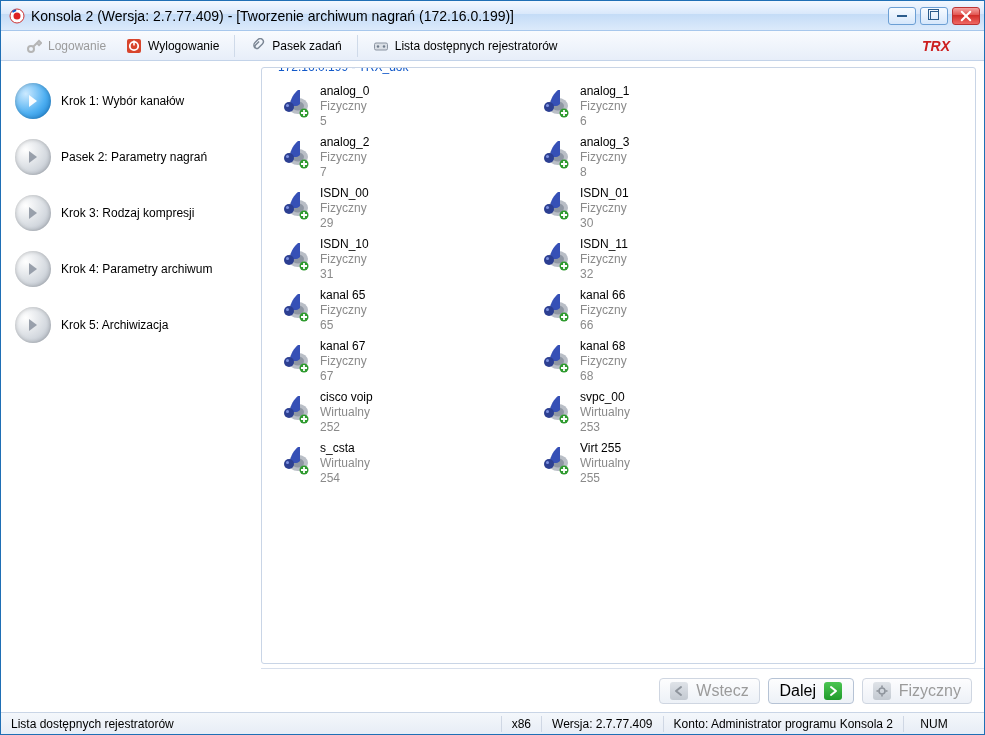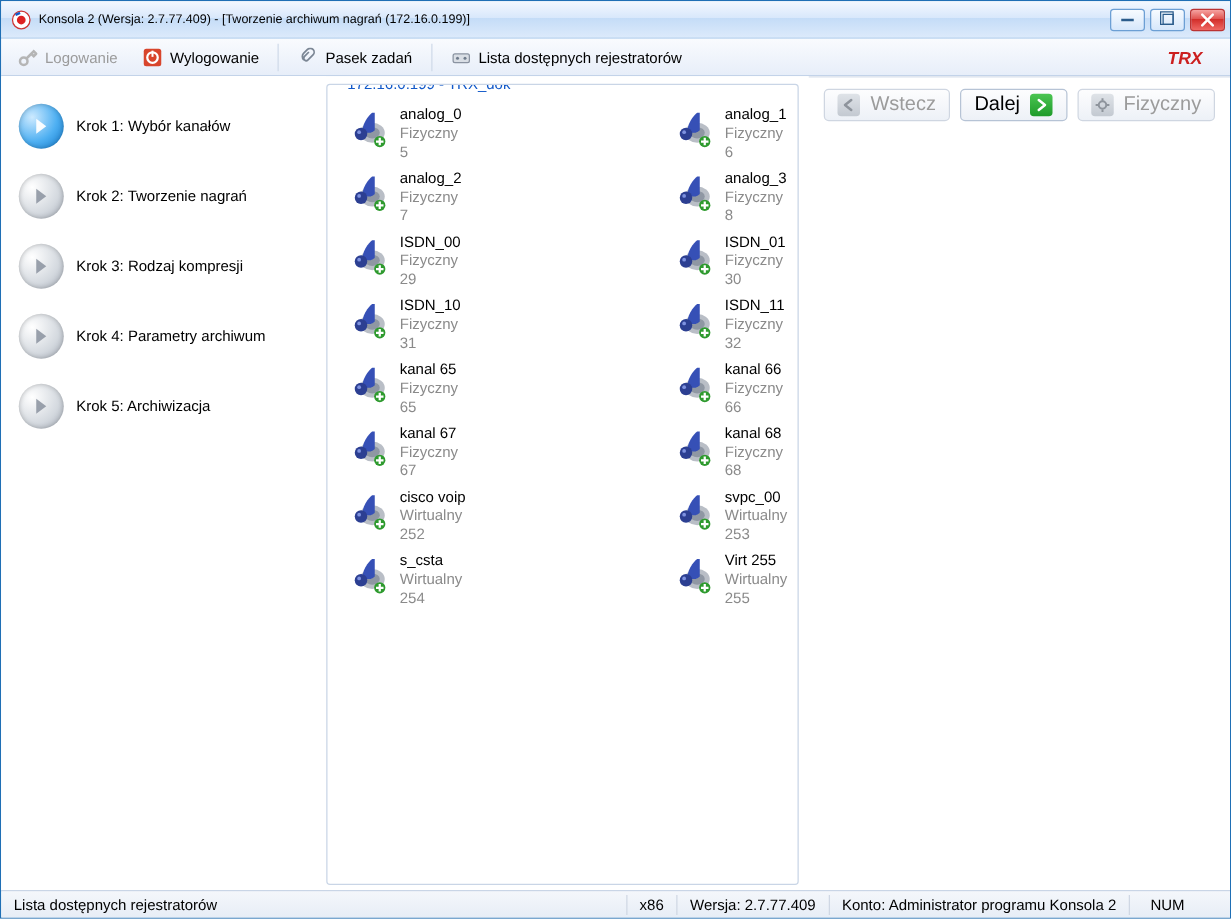--- a/index.html
+++ b/index.html
@@ -2,59 +2,59 @@
 <html><head>
 <meta charset="utf-8">
 <style>
   * { box-sizing: border-box; margin: 0; padding: 0; font-family: "Segoe UI", Tahoma, sans-serif; }
   html, body { width: 985px; height: 735px; overflow: hidden; background: #d7d7d7; }
   .window { width: 985px; height: 735px; border: 1px solid #1f6fb5; background: #fff; display: flex; flex-direction: column; }
 
   
   .titlebar { height: 30px; background: linear-gradient(#f3f8ff, #d9e8fb 45%, #c4dcf7 46%, #dceafb); display: flex; align-items: center; padding: 0 4px; border-bottom: 1px solid #a7c7ec; }
   .titlebar .app-icon { width: 16px; height: 16px; margin: 0 6px 0 4px; display:flex; align-items:center; justify-content:center; }
-  .titlebar .title { font-size: 10px; color: #000; flex: 1; white-space: nowrap; overflow: hidden; }
+  .titlebar .title { font-size: 14px; color: #000; flex: 1; white-space: nowrap; overflow: hidden; }
   .winbtns { display: flex; gap: 4px; }
   .winbtn { width: 28px; height: 18px; border: 1px solid #6c9fd4; border-radius: 3px; background: linear-gradient(#f7fbff,#d6e7fb); display:flex; align-items:center; justify-content:center; font-size:10px; color:#2b5c8c;}
   .winbtn.close { background: linear-gradient(#f5a3a1,#e1524e 45%,#d22d29 46%,#ef6864); border-color:#b33; color:#fff; }
   .winbtn.close .x-shape { position:relative; width:12px; height:12px; }
   .winbtn.close .x-shape::before, .winbtn.close .x-shape::after {
     content:""; position:absolute; left:5px; top:-1px; width:2px; height:14px; background:#fff; border-radius:1px;
   }
   .winbtn.close .x-shape::before { transform:rotate(45deg); }
   .winbtn.close .x-shape::after  { transform:rotate(-45deg); }
 
   
   .menubar { height: 22px; background: linear-gradient(#f6fafe,#e6effb); border-bottom:1px solid #c9d9ef; display:flex; align-items:center; padding-left:2px; font-size:12px; }
   .menubar .icon { width:16px; height:16px; margin:0 4px; display:flex; align-items:center; justify-content:center;}
   .menubar .mitem { padding: 2px 8px; color:#000; }
   .menubar .spacer { flex:1; }
   .menubar .mdi { display:flex; gap:2px; margin-right:4px;}
   .menubar .mdi .mb { width:18px; height:14px; border:1px solid #9cb9dc; background:linear-gradient(#f6faff,#dde9f9); display:flex; align-items:center; justify-content:center; font-size:9px; color:#2b5c8c;}
   .menubar .mdi .mb.close { color:#c33; }
 
   
-  .toolbar { height: 30px; background: linear-gradient(#f9fbfe,#e7eef9); border-bottom:1px solid #c3d3e9; display:flex; align-items:center; padding:0 4px; gap:2px; font-size:12px; }
+  .toolbar { height: 30px; background: linear-gradient(#f9fbfe,#e7eef9); border-bottom:1px solid #c3d3e9; display:flex; align-items:center; padding:0 16px; gap:2px; font-size:12px; }
   .tbtn { height:24px; padding:0 8px; border:1px solid transparent; border-radius:3px; display:flex; align-items:center; gap:6px; color:#000;}
   .tbtn.disabled { color:#9b9b9b; }
   .tbtn .ticon { width:16px; height:16px; display:flex; align-items:center; justify-content:center;}
   .tsep { width:1px; height:22px; background:#cfdae9; margin:0 4px; }
   .toolbar .grow { flex:1; }
   .trx-logo { margin-right:6px; display:flex; align-items:center; }
 
   
   .body { flex:1; display:flex; background:#fff; min-height:0; }
   .sidebar { width:260px; background:#fff; padding:12px 6px 12px 14px; }
   .step { display:flex; align-items:center; gap:10px; padding:10px 4px 10px 0; font-size:12px; color:#000;}
   .step.active .step-label { font-weight:normal; }
   .step-icon { width:36px; height:36px; border-radius:50%; background:radial-gradient(circle at 30% 30%, #fff, #d4d9df 60%, #a9b0bb); box-shadow: inset 0 0 4px rgba(0,0,0,.25); display:flex; align-items:center; justify-content:center;}
   .step-icon svg { display:block; }
   .step.active .step-icon { background:radial-gradient(circle at 30% 30%, #cdeaff, #4fb0f2 55%, #0f76c9); }
 
-  .content { flex:1; display:flex; flex-direction:row; min-width:0; }
+  .content { flex:1; display:flex; flex-direction:column; min-width:0; }
   .group { flex:1; margin:6px 8px 4px 0; border:1px solid #c9d5e6; border-radius:3px; position:relative; padding:14px 10px 8px 12px; overflow:auto;}
   .group-header { position:absolute; top:-8px; left:10px; background:#fff; padding:0 6px; font-size:12px; color:#1259c9; }
   .channels { display:grid; grid-template-columns: 240px 240px; column-gap:20px; row-gap:2px; align-content:start; }
   .ch { display:flex; align-items:flex-start; gap:8px; padding:2px 2px; font-size:12px; line-height:15px; }
   .ch .ch-icon { width:36px; height:36px; flex-shrink:0; }
   .ch .ch-name { color:#000; }
   .ch .ch-type { color:#8a8a8a; }
   .ch .ch-num  { color:#8a8a8a; }
 
   
@@ -162,21 +162,21 @@
       </svg>
     </div>
     <div class="step-label">Krok 1: Wybór kanałów</div>
         </div>
         <div class="step">
     <div class="step-icon">
       <svg width="20" height="20" viewBox="0 0 20 20">
         <path d="M6 4 L14 10 L6 16 Z" fill="#8f97a3" opacity="0.9"></path>
       </svg>
     </div>
-    <div class="step-label">Krok 2: Tworzenie nagrań</div>
+    <div class="step-label">Pasek 2: Parametry nagrań</div>
         </div>
         <div class="step">
     <div class="step-icon">
       <svg width="20" height="20" viewBox="0 0 20 20">
         <path d="M6 4 L14 10 L6 16 Z" fill="#8f97a3" opacity="0.9"></path>
       </svg>
     </div>
     <div class="step-label">Krok 3: Rodzaj kompresji</div>
         </div>
         <div class="step">

